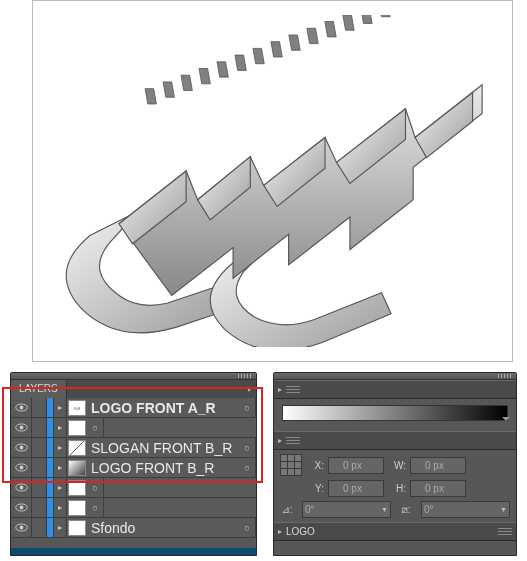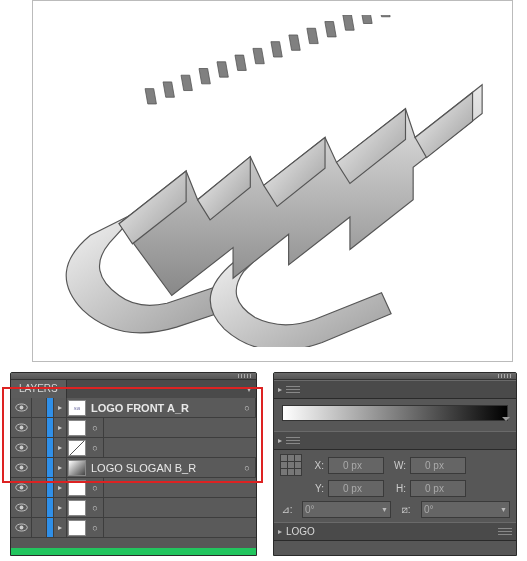--- a/index.html
+++ b/index.html
@@ -1,20 +1,20 @@
 <!DOCTYPE html>
 <html><head>
 <meta charset="utf-8">
 <style>
   body{margin:0;padding:0;background:#fff;font-family:Arial,Helvetica,sans-serif;font-size:10px;color:#333;width:527px}
   .canvas{margin:0 14px 10px 32px;height:360px;background:#fff;border:1px solid #bbb;display:flex;align-items:center;justify-content:center}
   .canvas svg{width:92%;height:92%}
 
   .panel-wrap{display:flex;gap:16px;padding:0 10px}
-  .panel{background:#22c55e;border:1px solid #2a2a2a;border-radius:2px 2px 0 0;position:relative;flex:1;min-width:0}
+  .panel{background:#0c4a6e;border:1px solid #2a2a2a;border-radius:2px 2px 0 0;position:relative;flex:1;min-width:0}
   .panel.layers{flex:0 0 245px}
   .panel.right{flex:1}
   .panel-head{height:6px;background:linear-gradient(#6a6a6a,#555);border-bottom:1px solid #333;position:relative}
   .panel-head .dots{position:absolute;right:4px;top:1px;width:14px;height:4px;background:repeating-linear-gradient(90deg,#aaa 0 1px,transparent 1px 3px)}
   .tabbar{display:flex;align-items:stretch;height:18px;background:#4a4a4a}
   .tab{padding:0 8px;line-height:18px;font-size:10px;color:#d9d9d9;background:#5c5c5c;border-right:1px solid #333}
   .flex-grow{flex:1}
   .triangle{width:14px;display:flex;align-items:center;justify-content:center;color:#bbb;font-size:8px}
   .section-tab{display:flex;align-items:center;height:17px;background:#4a4a4a;border-top:1px solid #6a6a6a;border-bottom:1px solid #2a2a2a}
   .section-tab .chev{width:12px;text-align:center;color:#bbb;font-size:8px}
@@ -25,21 +25,21 @@
   .layer-area{background:#575757;padding-bottom:10px;position:relative}
   .layer-list{background:#555}
   .layer-row{display:flex;align-items:center;height:19px;border-bottom:1px solid #3d3d3d;background:#5a5a5a;gap:0}
   .cell{height:19px;display:flex;align-items:center;justify-content:center;border-right:1px solid #3d3d3d;background:#5a5a5a}
   .eye{width:20px}
   .eye svg{width:13px;height:9px}
   .lockc{width:14px}
   .color-chip{width:6px;background:#2f8fe8;height:19px;border-right:1px solid #3d3d3d}
   .expand{width:12px;color:#ccc;font-size:8px;background:#5a5a5a}
   .thumb{width:16px;height:14px;background:#fff;border:1px solid #888;margin:0 1px}
-  .layer-name{flex:1;padding-left:4px;color:#e8e8e8;font-size:11px;white-space:nowrap;overflow:hidden}
+  .layer-name{flex:1;padding-left:4px;color:#e8e8e8;font-size:14px;white-space:nowrap;overflow:hidden}
   .layer-name.bold{font-weight:bold}
   .target{width:16px;color:#ccc;font-size:9px}
   .red-box{position:absolute;border:2px solid #d22;pointer-events:none}
 
   .grad-bar{height:14px;background:linear-gradient(90deg,#fff,#000);border:1px solid #333;margin:2px 2px 6px;position:relative}
   .grad-bar:after{content:"";position:absolute;right:-3px;bottom:-5px;width:0;height:0;border:4px solid transparent;border-top-color:#999}
 
   .tr-grid{display:grid;grid-template-columns:22px 18px 56px 18px 56px;row-gap:4px;column-gap:4px;align-items:center}
   .ninebox{width:20px;height:20px;display:grid;grid-template-columns:repeat(3,1fr);grid-template-rows:repeat(3,1fr);gap:1px;background:#3a3a3a;padding:1px}
   .ninebox i{background:#777}
@@ -146,73 +146,75 @@
             <div class="cell eye">
               <svg viewBox="0 0 20 14">
                 <ellipse cx="10" cy="7" rx="9" ry="5.5" fill="none" stroke="#ccc" stroke-width="1.4"></ellipse>
                 <circle cx="10" cy="7" r="3" fill="#ccc"></circle>
               </svg>
             </div>
             <div class="cell lockc"></div>
             <div class="color-chip"></div>
             <div class="cell expand">▸</div>
             <div class="thumb diag"></div>
+            <div class="layer-name">SLOGAN FRONT B_R</div>
             <div class="cell target">○</div>
           </div>
           <div class="layer-row">
             <div class="cell eye">
               <svg viewBox="0 0 20 14">
                 <ellipse cx="10" cy="7" rx="9" ry="5.5" fill="none" stroke="#ccc" stroke-width="1.4"></ellipse>
                 <circle cx="10" cy="7" r="3" fill="#ccc"></circle>
               </svg>
             </div>
             <div class="cell lockc"></div>
             <div class="color-chip"></div>
             <div class="cell expand">▸</div>
             <div class="thumb grad"></div>
-            <div class="layer-name">LOGO SLOGAN B_R</div>
-            <div class="cell target">○</div>
-          </div>
-          <div class="layer-row">
-            <div class="cell eye">
-              <svg viewBox="0 0 20 14">
-                <ellipse cx="10" cy="7" rx="9" ry="5.5" fill="none" stroke="#ccc" stroke-width="1.4"></ellipse>
-                <circle cx="10" cy="7" r="3" fill="#ccc"></circle>
-              </svg>
-            </div>
-            <div class="cell lockc"></div>
-            <div class="color-chip"></div>
-            <div class="cell expand">▸</div>
-            <div class="thumb"></div>
-            <div class="cell target">○</div>
-          </div>
-          <div class="layer-row">
-            <div class="cell eye">
-              <svg viewBox="0 0 20 14">
-                <ellipse cx="10" cy="7" rx="9" ry="5.5" fill="none" stroke="#ccc" stroke-width="1.4"></ellipse>
-                <circle cx="10" cy="7" r="3" fill="#ccc"></circle>
-              </svg>
-            </div>
-            <div class="cell lockc"></div>
-            <div class="color-chip"></div>
-            <div class="cell expand">▸</div>
-            <div class="thumb"></div>
-            <div class="cell target">○</div>
-          </div>
-          <div class="layer-row">
-            <div class="cell eye">
-              <svg viewBox="0 0 20 14">
-                <ellipse cx="10" cy="7" rx="9" ry="5.5" fill="none" stroke="#ccc" stroke-width="1.4"></ellipse>
-                <circle cx="10" cy="7" r="3" fill="#ccc"></circle>
-              </svg>
-            </div>
-            <div class="cell lockc"></div>
-            <div class="color-chip"></div>
-            <div class="cell expand">▸</div>
-            <div class="thumb"></div>
+            <div class="layer-name">LOGO FRONT B_R</div>
+            <div class="cell target">○</div>
+          </div>
+          <div class="layer-row">
+            <div class="cell eye">
+              <svg viewBox="0 0 20 14">
+                <ellipse cx="10" cy="7" rx="9" ry="5.5" fill="none" stroke="#ccc" stroke-width="1.4"></ellipse>
+                <circle cx="10" cy="7" r="3" fill="#ccc"></circle>
+              </svg>
+            </div>
+            <div class="cell lockc"></div>
+            <div class="color-chip"></div>
+            <div class="cell expand">▸</div>
+            <div class="thumb"></div>
+            <div class="cell target">○</div>
+          </div>
+          <div class="layer-row">
+            <div class="cell eye">
+              <svg viewBox="0 0 20 14">
+                <ellipse cx="10" cy="7" rx="9" ry="5.5" fill="none" stroke="#ccc" stroke-width="1.4"></ellipse>
+                <circle cx="10" cy="7" r="3" fill="#ccc"></circle>
+              </svg>
+            </div>
+            <div class="cell lockc"></div>
+            <div class="color-chip"></div>
+            <div class="cell expand">▸</div>
+            <div class="thumb"></div>
+            <div class="cell target">○</div>
+          </div>
+          <div class="layer-row">
+            <div class="cell eye">
+              <svg viewBox="0 0 20 14">
+                <ellipse cx="10" cy="7" rx="9" ry="5.5" fill="none" stroke="#ccc" stroke-width="1.4"></ellipse>
+                <circle cx="10" cy="7" r="3" fill="#ccc"></circle>
+              </svg>
+            </div>
+            <div class="cell lockc"></div>
+            <div class="color-chip"></div>
+            <div class="cell expand">▸</div>
+            <div class="thumb"></div>
+            <div class="layer-name">Sfondo</div>
             <div class="cell target">○</div>
           </div>
         </div>
       <div class="red-box" style="left:-9px;top:-11px;right:-7px;height:92px"></div>
     </div>
   </div>
 
   <div class="panel right">
     <div class="panel-head">
         <div class="dots"></div>

